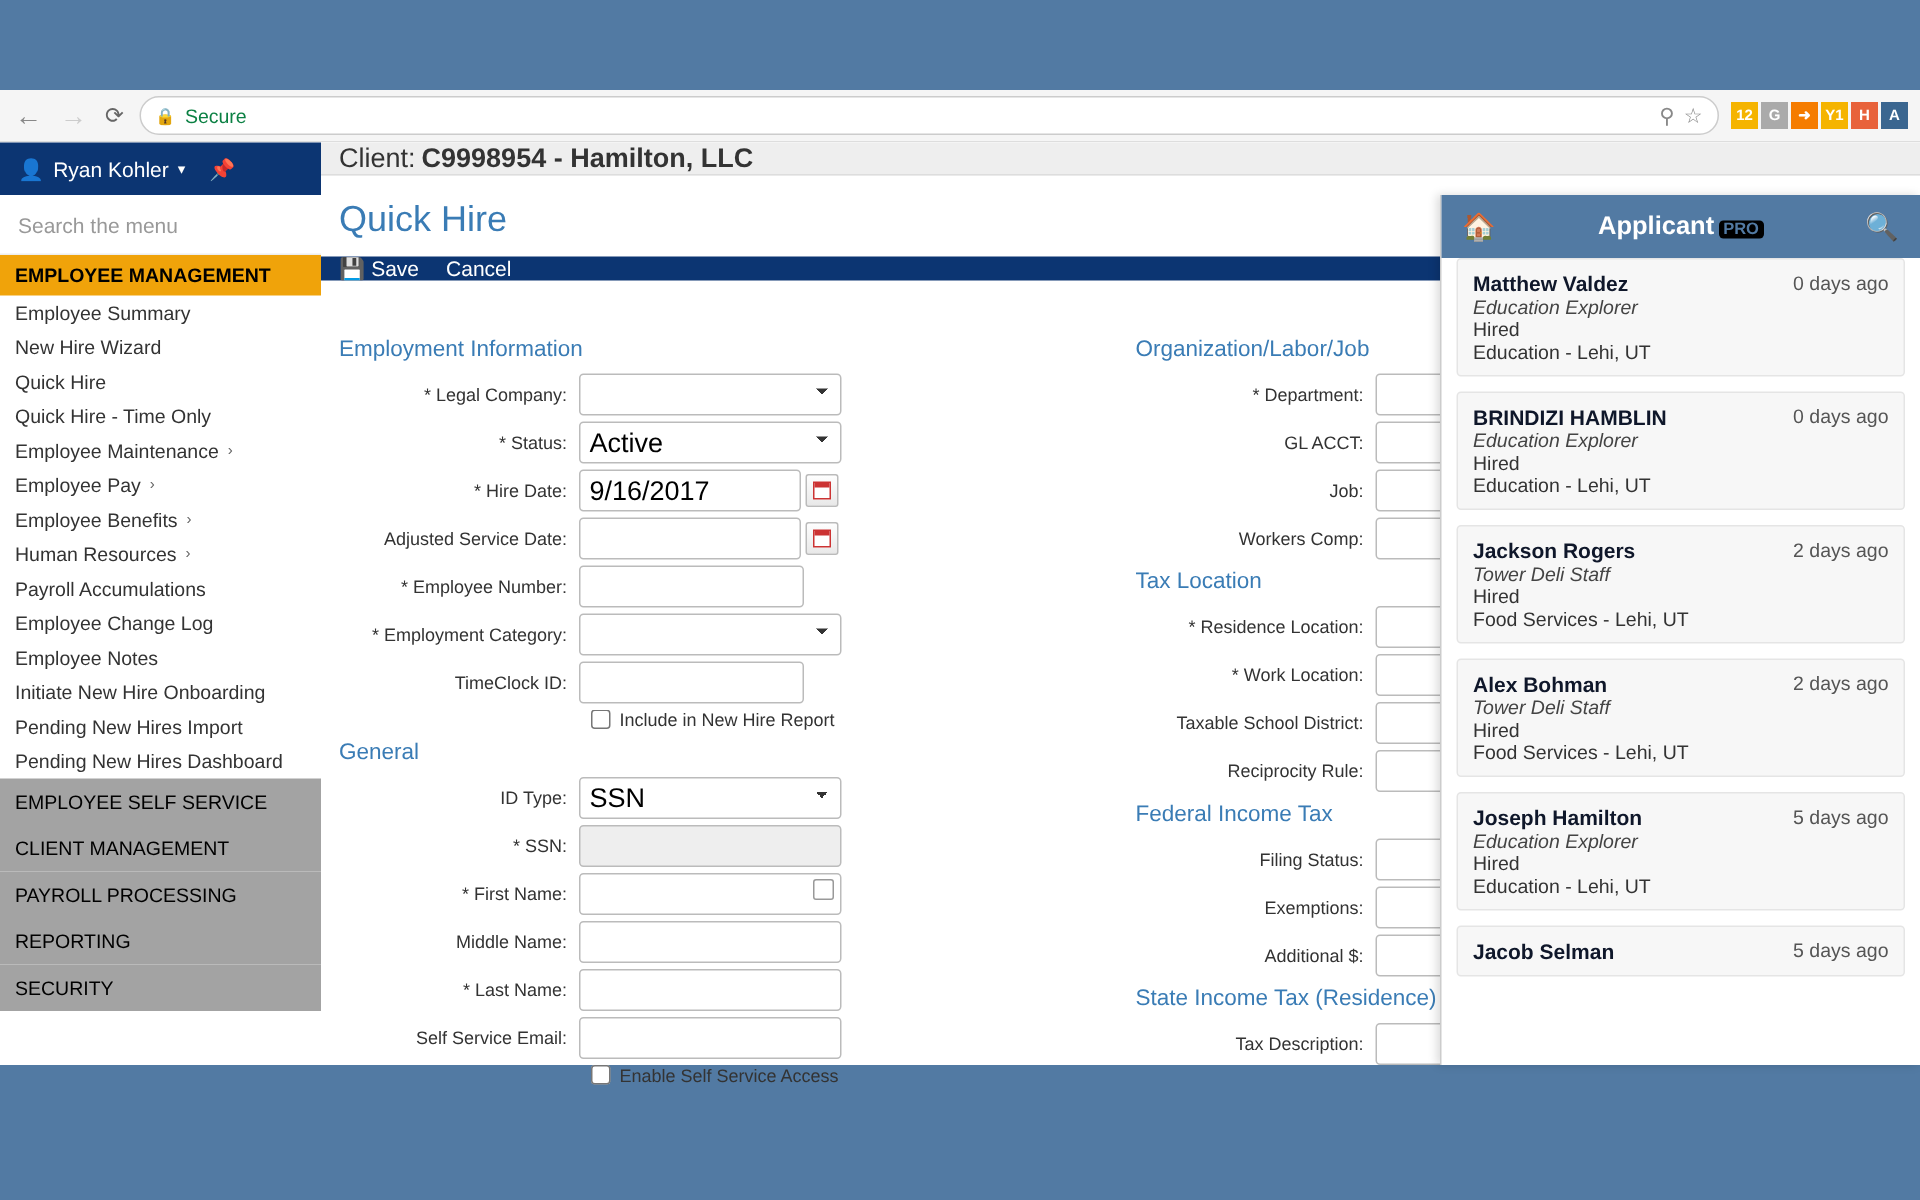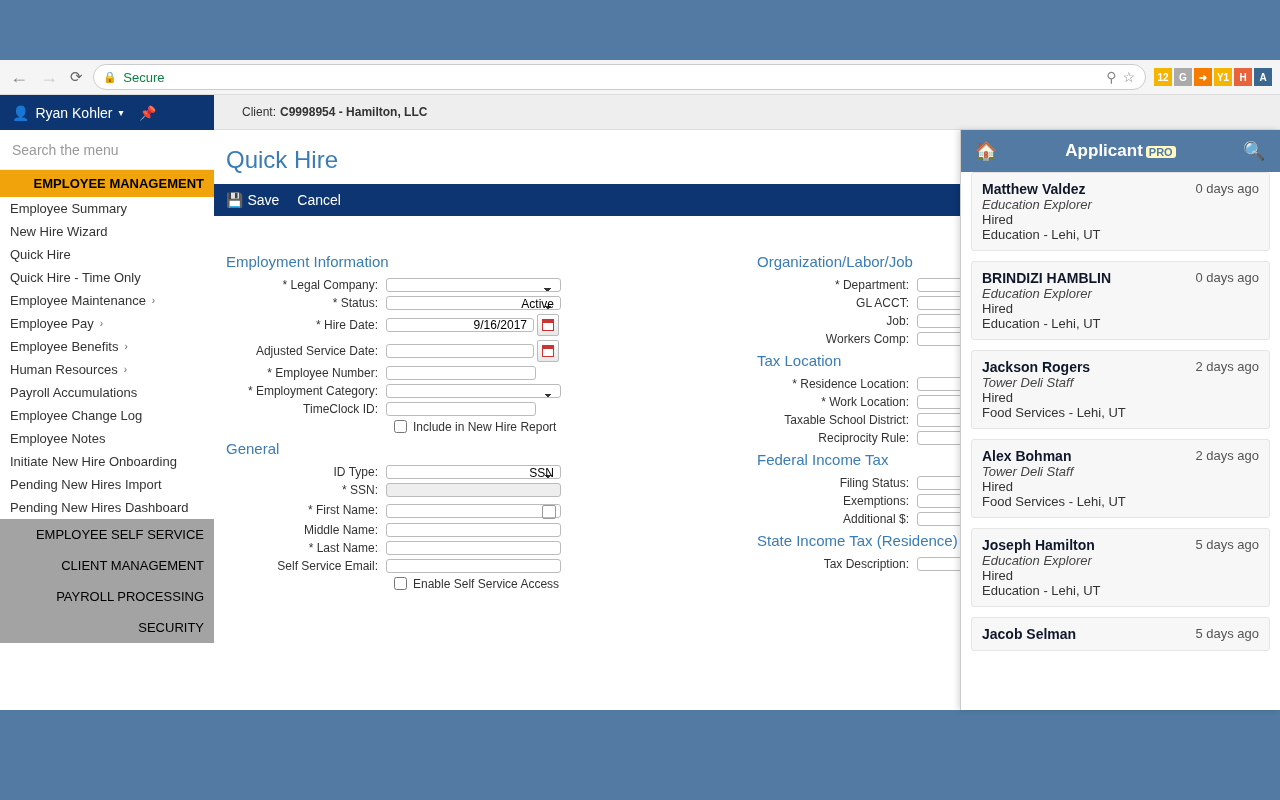--- a/index.html
+++ b/index.html
@@ -15,51 +15,51 @@
 .addr-right { display: flex; align-items: center; gap: 6px; margin-left: auto; }
 .addr-icon { color: #888; font-size: 14px; }
 .ext-icons { display: flex; gap: 2px; }
 .ext-box { width: 18px; height: 18px; display: flex; align-items: center; justify-content: center; color: #fff; font-size: 10px; font-weight: bold; }
 .main-area { position: absolute; top: 35px; left: 0; width: 100%; height: calc(100% - 35px); display: flex; background: #fff; }
 .left-col { width: 214px; display: flex; flex-direction: column; }
 .user-bar { background: #0c3572; color: #fff; height: 35px; display: flex; align-items: center; padding: 0 12px; font-size: 14px; gap: 6px; }
 .user-caret { font-size: 10px; }
 .pin-icon { margin-left: 10px; }
 .search-menu { height: 40px; display: flex; align-items: center; padding: 0 12px; color: #999; font-size: 14px; border-bottom: 1px solid #eee; }
-.menu-section { background: #f0a30a; color: #000; font-weight: bold; font-size: 13px; padding: 6px 10px; text-align: right; }
+.menu-section { background: #f0a30a; color: #000; font-weight: bold; font-size: 13px; padding: 6px 10px; }
 .menu-section.gray { background: #a3a3a3; font-weight: normal; }
 .menu-item { font-size: 13px; color: #333; padding: 4px 10px; cursor: pointer; display: flex; align-items: center; }
 .menu-item .chevron { margin-left: 6px; color: #666; font-size: 10px; }
 .content { flex: 1; display: flex; flex-direction: column; background: #fff; position: relative; }
-.client-bar { background: #eeeeee; height: 35px; display: flex; align-items: center; padding: 0 28px; font-size: 12px; color: #333; border-bottom: 1px solid #ddd; }
+.client-bar { background: #eeeeee; height: 35px; display: flex; align-items: center; padding: 0 12px; font-size: 18px; color: #333; border-bottom: 1px solid #ddd; }
 .client-bar .label { margin-right: 4px; }
 .client-bar .val { font-weight: bold; }
 .page-title { color: #3a7cb5; font-size: 24px; font-weight: normal; padding: 16px 12px 10px; }
 .action-bar { background: #0c3572; color: #fff; height: 32px; display: flex; align-items: center; padding: 0 12px; gap: 18px; font-size: 14px; }
 .save-btn, .cancel-btn { cursor: pointer; display: flex; align-items: center; gap: 4px; }
 .form-wrap { display: flex; padding: 12px; gap: 20px; }
 .form-col { flex: 1; margin-top: 19px; }
 .section-title { color: #3a7cb5; font-size: 15px; margin-bottom: 8px; margin-top: 6px; }
 .form-row { display: flex; align-items: center; margin-bottom: 4px; }
 .form-label { width: 160px; text-align: right; font-size: 12px; color: #333; padding-right: 8px; }
-.form-input, .form-select { flex: 1; height: 14px; border: 1px solid #bbb; border-radius: 3px; font-size: 12px; padding: 0 6px; background: #fff; max-width: 175px; text-align: right; }
+.form-input, .form-select { flex: 1; height: 28px; border: 1px solid #bbb; border-radius: 3px; font-size: 18px; padding: 0 6px; background: #fff; max-width: 175px; }
 .form-select { appearance: none; background-image: linear-gradient(45deg, transparent 50%, #333 50%), linear-gradient(135deg, #333 50%, transparent 50%); background-position: calc(100% - 12px) 9px, calc(100% - 8px) 9px; background-size: 4px 4px, 4px 4px; background-repeat: no-repeat; }
 .cal-btn { width: 22px; height: 22px; display: inline-flex; align-items: center; justify-content: center; border: 1px solid #bbb; margin-left: 3px; border-radius: 2px; background: linear-gradient(#fefefe,#e8e8e8); }
 .cal-icon { width: 12px; height: 12px; background: #fff; border: 1px solid #c33; position: relative; }
 .cal-icon::before { content:''; position:absolute; top:0; left:0; right:0; height:3px; background:#c33; }
 .checkbox-row { display: flex; gap: 6px; font-size: 12px; color: #333; padding-left: 168px; margin-bottom: 6px; }
 .chk { width: 13px; height: 13px; }
 .input-overlay-icon { position: relative; }
 .input-overlay-icon::after { content: ''; position: absolute; right: 5px; top: 4px; width: 12px; height: 12px; border: 1px solid #999; border-radius: 2px; }
 
 .right-panel { position: absolute; top: 35px; right: 0; width: 320px; height: calc(100% - 35px); background: #fff; border-left: 1px solid #ccc; box-shadow: -2px 0 6px rgba(0,0,0,0.15); display: flex; flex-direction: column; z-index: 10; }
 .rp-header { background: #527aa3; height: 42px; display: flex; align-items: center; justify-content: space-between; padding: 0 14px; color: #fff; }
 .rp-home, .rp-search { font-size: 18px; cursor: pointer; }
 .rp-brand { font-size: 17px; font-weight: bold; }
-.rp-brand .pro { background: #fef9c3; color: #527aa3; border-radius: 3px; padding: 0 3px; font-size: 11px; margin-left: 3px; }
+.rp-brand .pro { background: #000000; color: #527aa3; border-radius: 3px; padding: 0 3px; font-size: 11px; margin-left: 3px; }
 .rp-title { text-align: center; font-size: 20px; color: #333; padding: 14px 0 10px; }
 .rp-list { flex: 1; overflow-y: auto; padding: 0 10px; }
 .hire-card { background: #f7f7f7; border: 1px solid #e5e5e5; border-radius: 3px; padding: 8px 10px; margin-bottom: 10px; position: relative; }
 .hire-name { font-weight: bold; font-size: 14px; color: #0f172a; }
 .hire-title { font-style: italic; font-size: 13px; color: #444; }
 .hire-status { font-size: 13px; color: #333; }
 .hire-loc { font-size: 13px; color: #333; }
 .hire-days { position: absolute; top: 8px; right: 10px; font-size: 13px; color: #555; }
 </style>
 </head>
@@ -111,20 +111,21 @@
           <div class="menu-item">Employee Change Log</div>
           <div class="menu-item">Employee Notes</div>
           <div class="menu-item">Initiate New Hire Onboarding</div>
           <div class="menu-item">Pending New Hires Import</div>
           <div class="menu-item">Pending New Hires Dashboard</div>
         </div>
       <div id="gray-sections">
           <div class="menu-section gray" style="padding: 8px 10px;">EMPLOYEE SELF SERVICE</div>
           <div class="menu-section gray" style="padding: 8px 10px;">CLIENT MANAGEMENT</div>
           <div class="menu-section gray" style="padding: 8px 10px;">PAYROLL PROCESSING</div>
+          <div class="menu-section gray" style="padding: 8px 10px;">REPORTING</div>
           <div class="menu-section gray" style="padding: 8px 10px;">SECURITY</div>
         </div>
     </div>
 
     <div class="content">
       <div class="client-bar">
         <span class="label">Client:</span>
         <span class="val">C9998954 - Hamilton, LLC</span>
       </div>
       <div class="page-title">Quick Hire</div>

